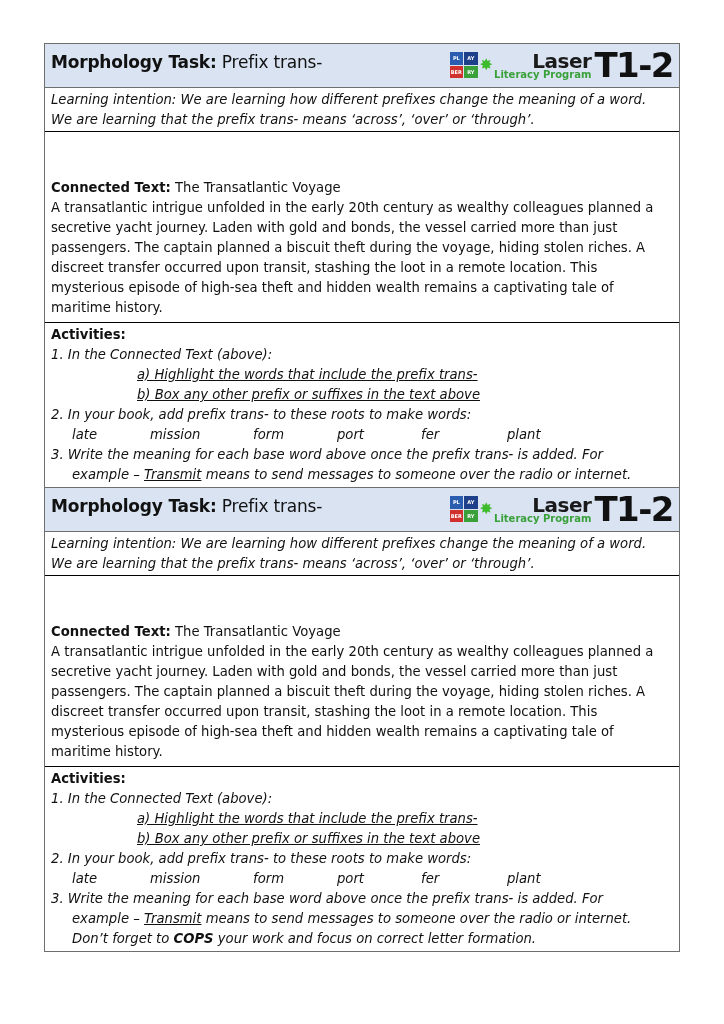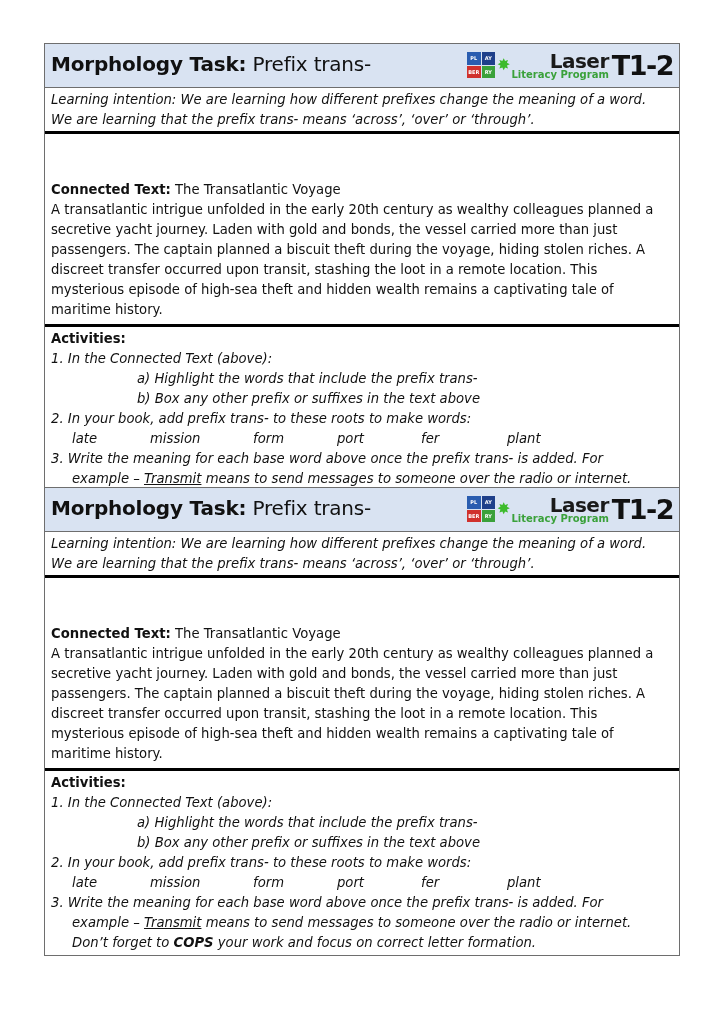--- a/index.html
+++ b/index.html
@@ -2,38 +2,38 @@
 <html><head>
 <meta charset="utf-8">
 <style>
   html, body { margin: 0; padding: 0; background: #ffffff; }
   body { width: 724px; height: 1024px; position: relative; overflow: hidden;
          font-family: "DejaVu Sans", sans-serif; color: #111; }
   .card { position: absolute; left: 44px; width: 636px; border: 1px solid #6e6e6e; box-sizing: border-box; }
   .card.c1 { top: 43px; }
   .card.c2 { top: 487px; }
   .hdr { height: 43px; background: #d9e3f2; border-bottom: 1px solid #6e6e6e; position: relative; }
-  .hdr .title { position: absolute; left: 6px; top: 8px; font-size: 20px; letter-spacing: -0.2px; }
+  .hdr .title { position: absolute; left: 6px; top: 8px; font-size: 17px; letter-spacing: -0.2px; }
   .hdr .title b { font-weight: bold; }
   .logo { position: absolute; right: 6px; top: 5px; height: 32px; display: flex; align-items: center; }
   .puzzle { width: 28px; height: 26px; display: grid; grid-template-columns: 1fr 1fr; grid-template-rows: 1fr 1fr; gap: 1px; }
   .puzzle span { font-size: 5px; color: #fff; font-weight: bold; display: flex; align-items: center; justify-content: center; }
   .pz1 { background: #2a5db0; } .pz2 { background: #1e3f8a; } .pz3 { background: #d0312d; } .pz4 { background: #3aa13a; }
   .burst { color: #3dbb2c; font-size: 16px; margin: 0 1px 0 2px; line-height: 1; }
   .lasertxt { display: flex; flex-direction: column; line-height: 1; margin-right: 3px; text-align: right; }
   .lasertxt .l1 { font-size: 20px; font-weight: bold; color: #1a1a1a; letter-spacing: -0.5px; }
   .lasertxt .l2 { font-size: 10px; font-weight: bold; color: #3aa13a; margin-top: -1px; }
-  .lvl { font-size: 27px; font-weight: bold; color: #111; letter-spacing: -1.5px; line-height: 1; }
-  .sec { border-bottom: 3px solid #000000; padding: 2px 6px; font-size: 13.2px; line-height: 20px; }
+  .lvl { font-size: 34px; font-weight: bold; color: #111; letter-spacing: -1.5px; line-height: 1; }
+  .sec { border-bottom: 1px solid #000000; padding: 2px 6px; font-size: 13.2px; line-height: 20px; }
   .sec:last-child { border-bottom: none; }
   .it { font-style: italic; }
   .sec.li { height: 39px; }
   .sec.ct { height: 142px; margin-top: 44px; }
   .sec.act { height: 180px; }
-  .ind-a { padding-left: 86px; }
+  .ind-a { padding-left: 86px; text-decoration: underline; }
   .ind-3 { padding-left: 21px; }
   .roots { display: flex; padding-left: 21px; font-style: italic; }
   .roots span { display: inline-block; }
   .roots span:nth-child(1) { width: 78px; } .roots span:nth-child(2) { width: 103px; }
   .roots span:nth-child(3) { width: 84px; } .roots span:nth-child(4) { width: 84px; }
   .roots span:nth-child(5) { width: 86px; } .roots span:nth-child(6) { width: 60px; }
   u { text-decoration: underline; }
 </style>
 </head>
 <body>

